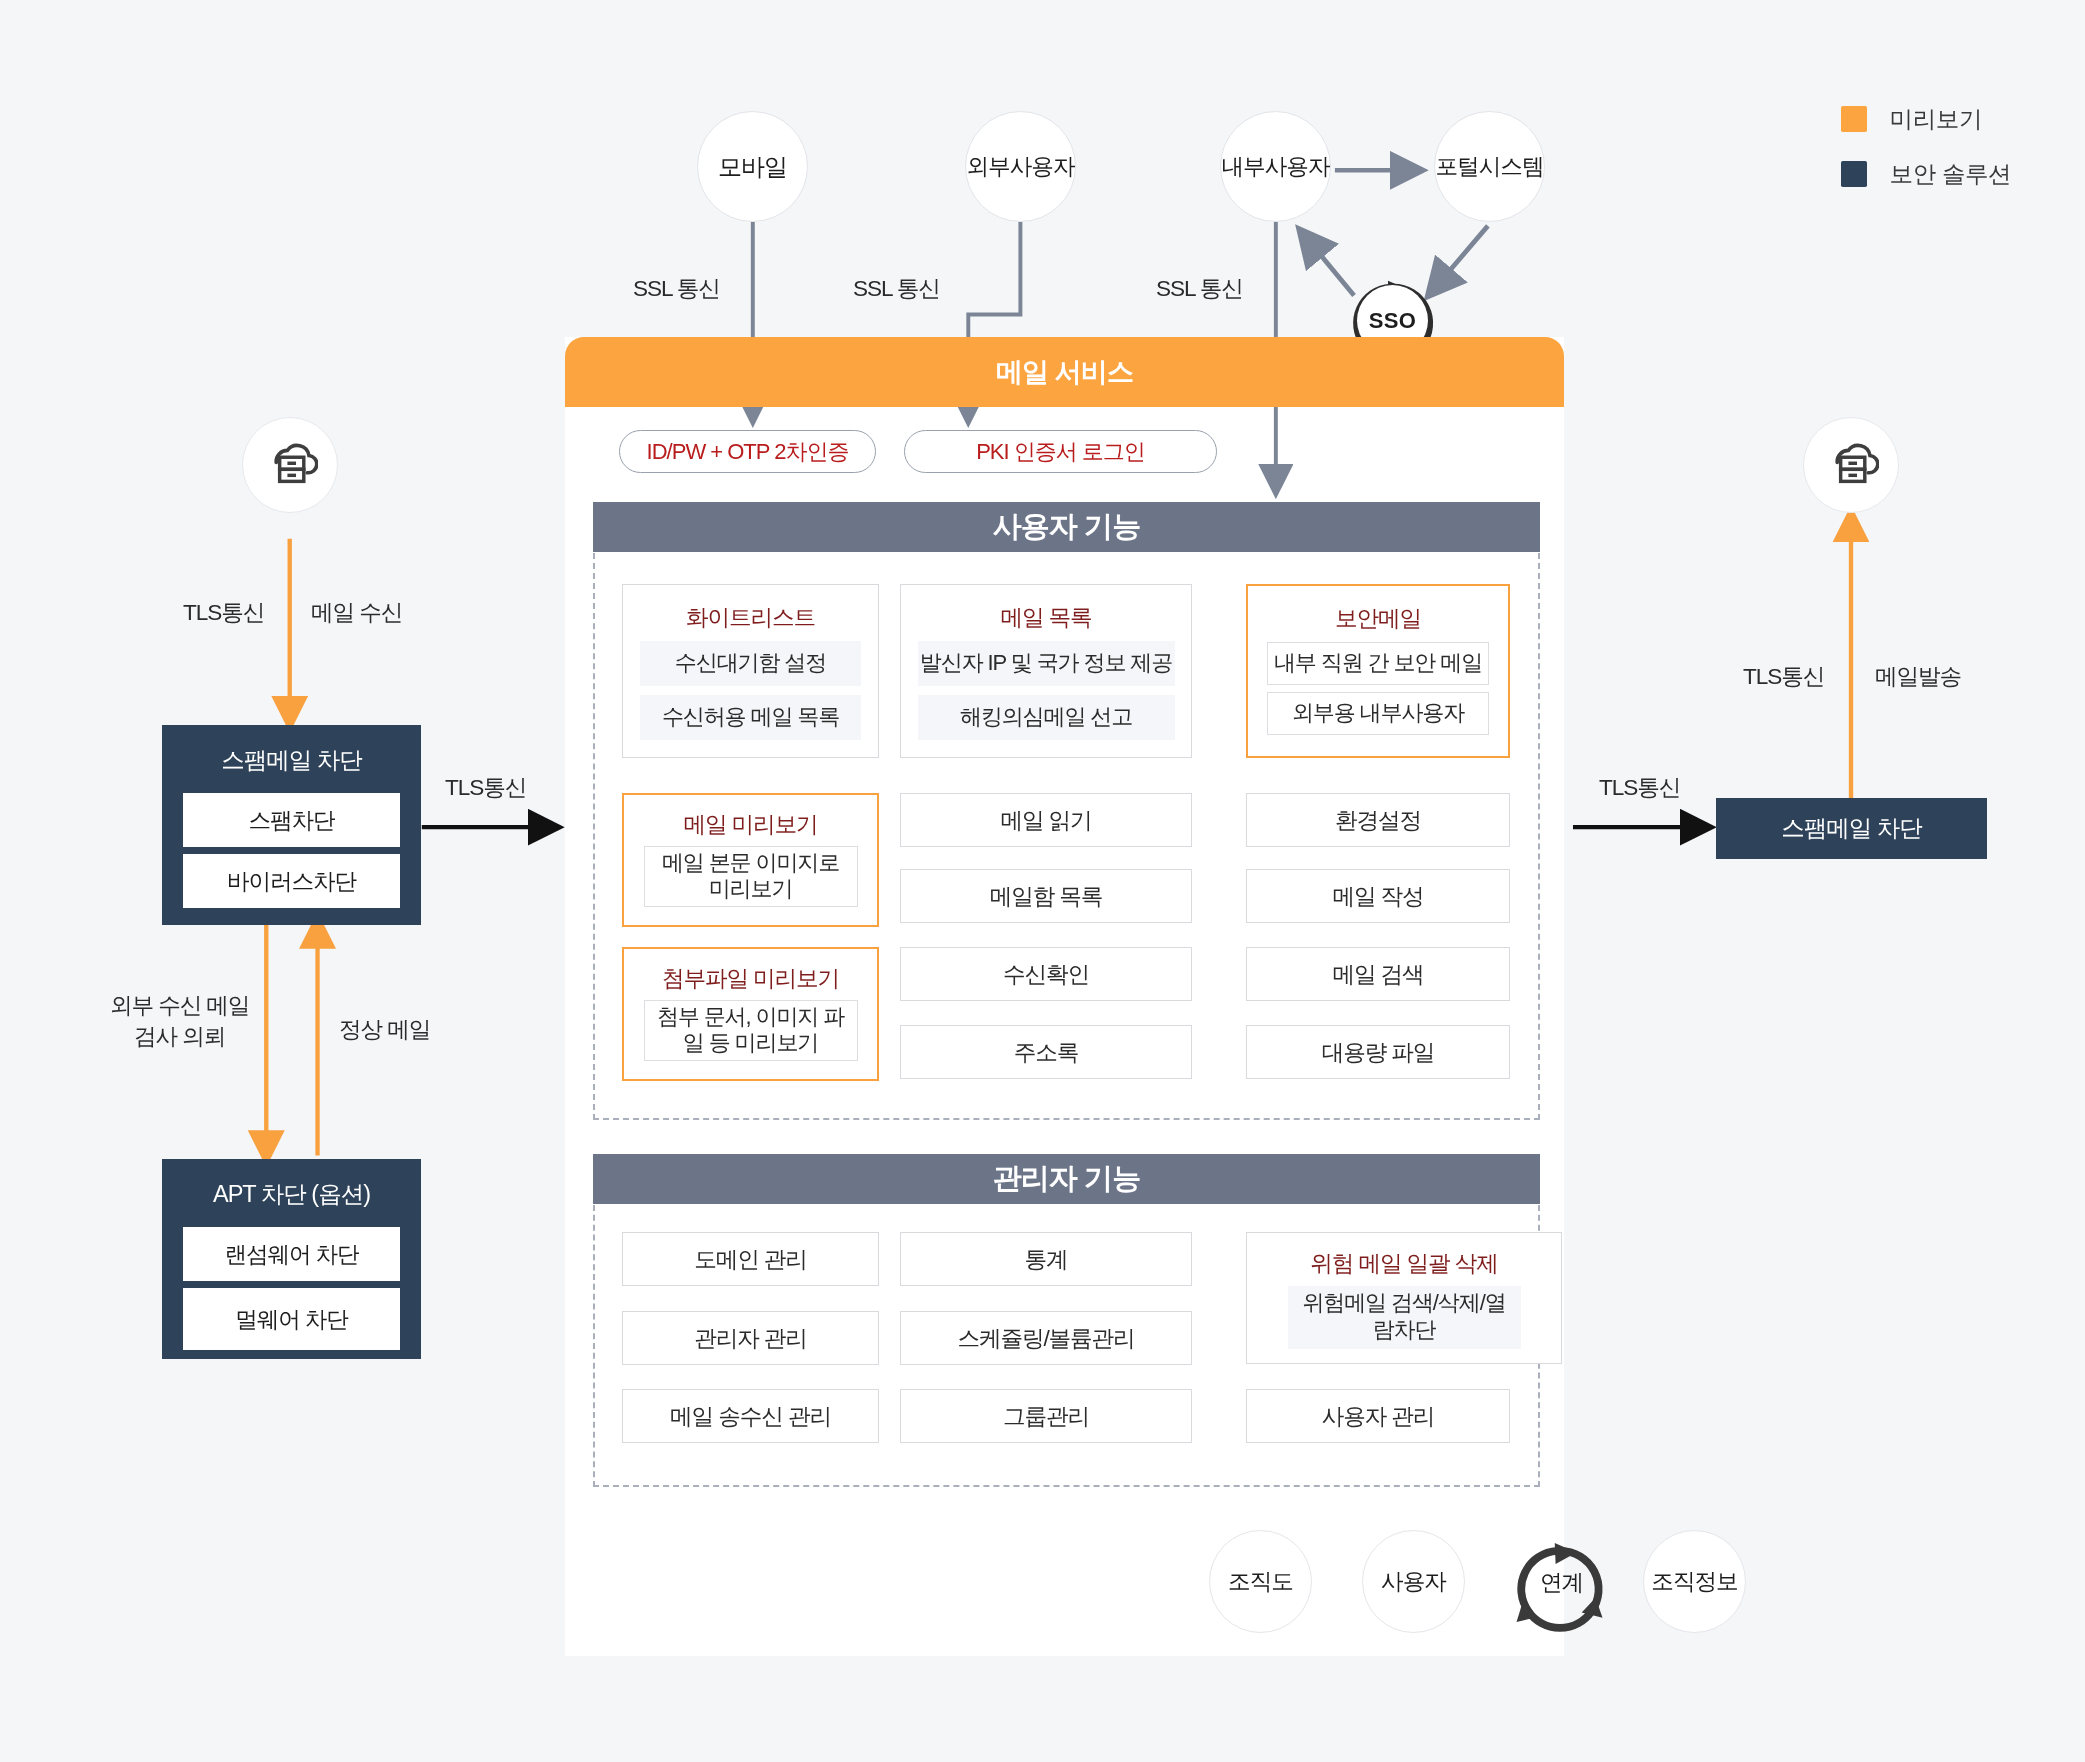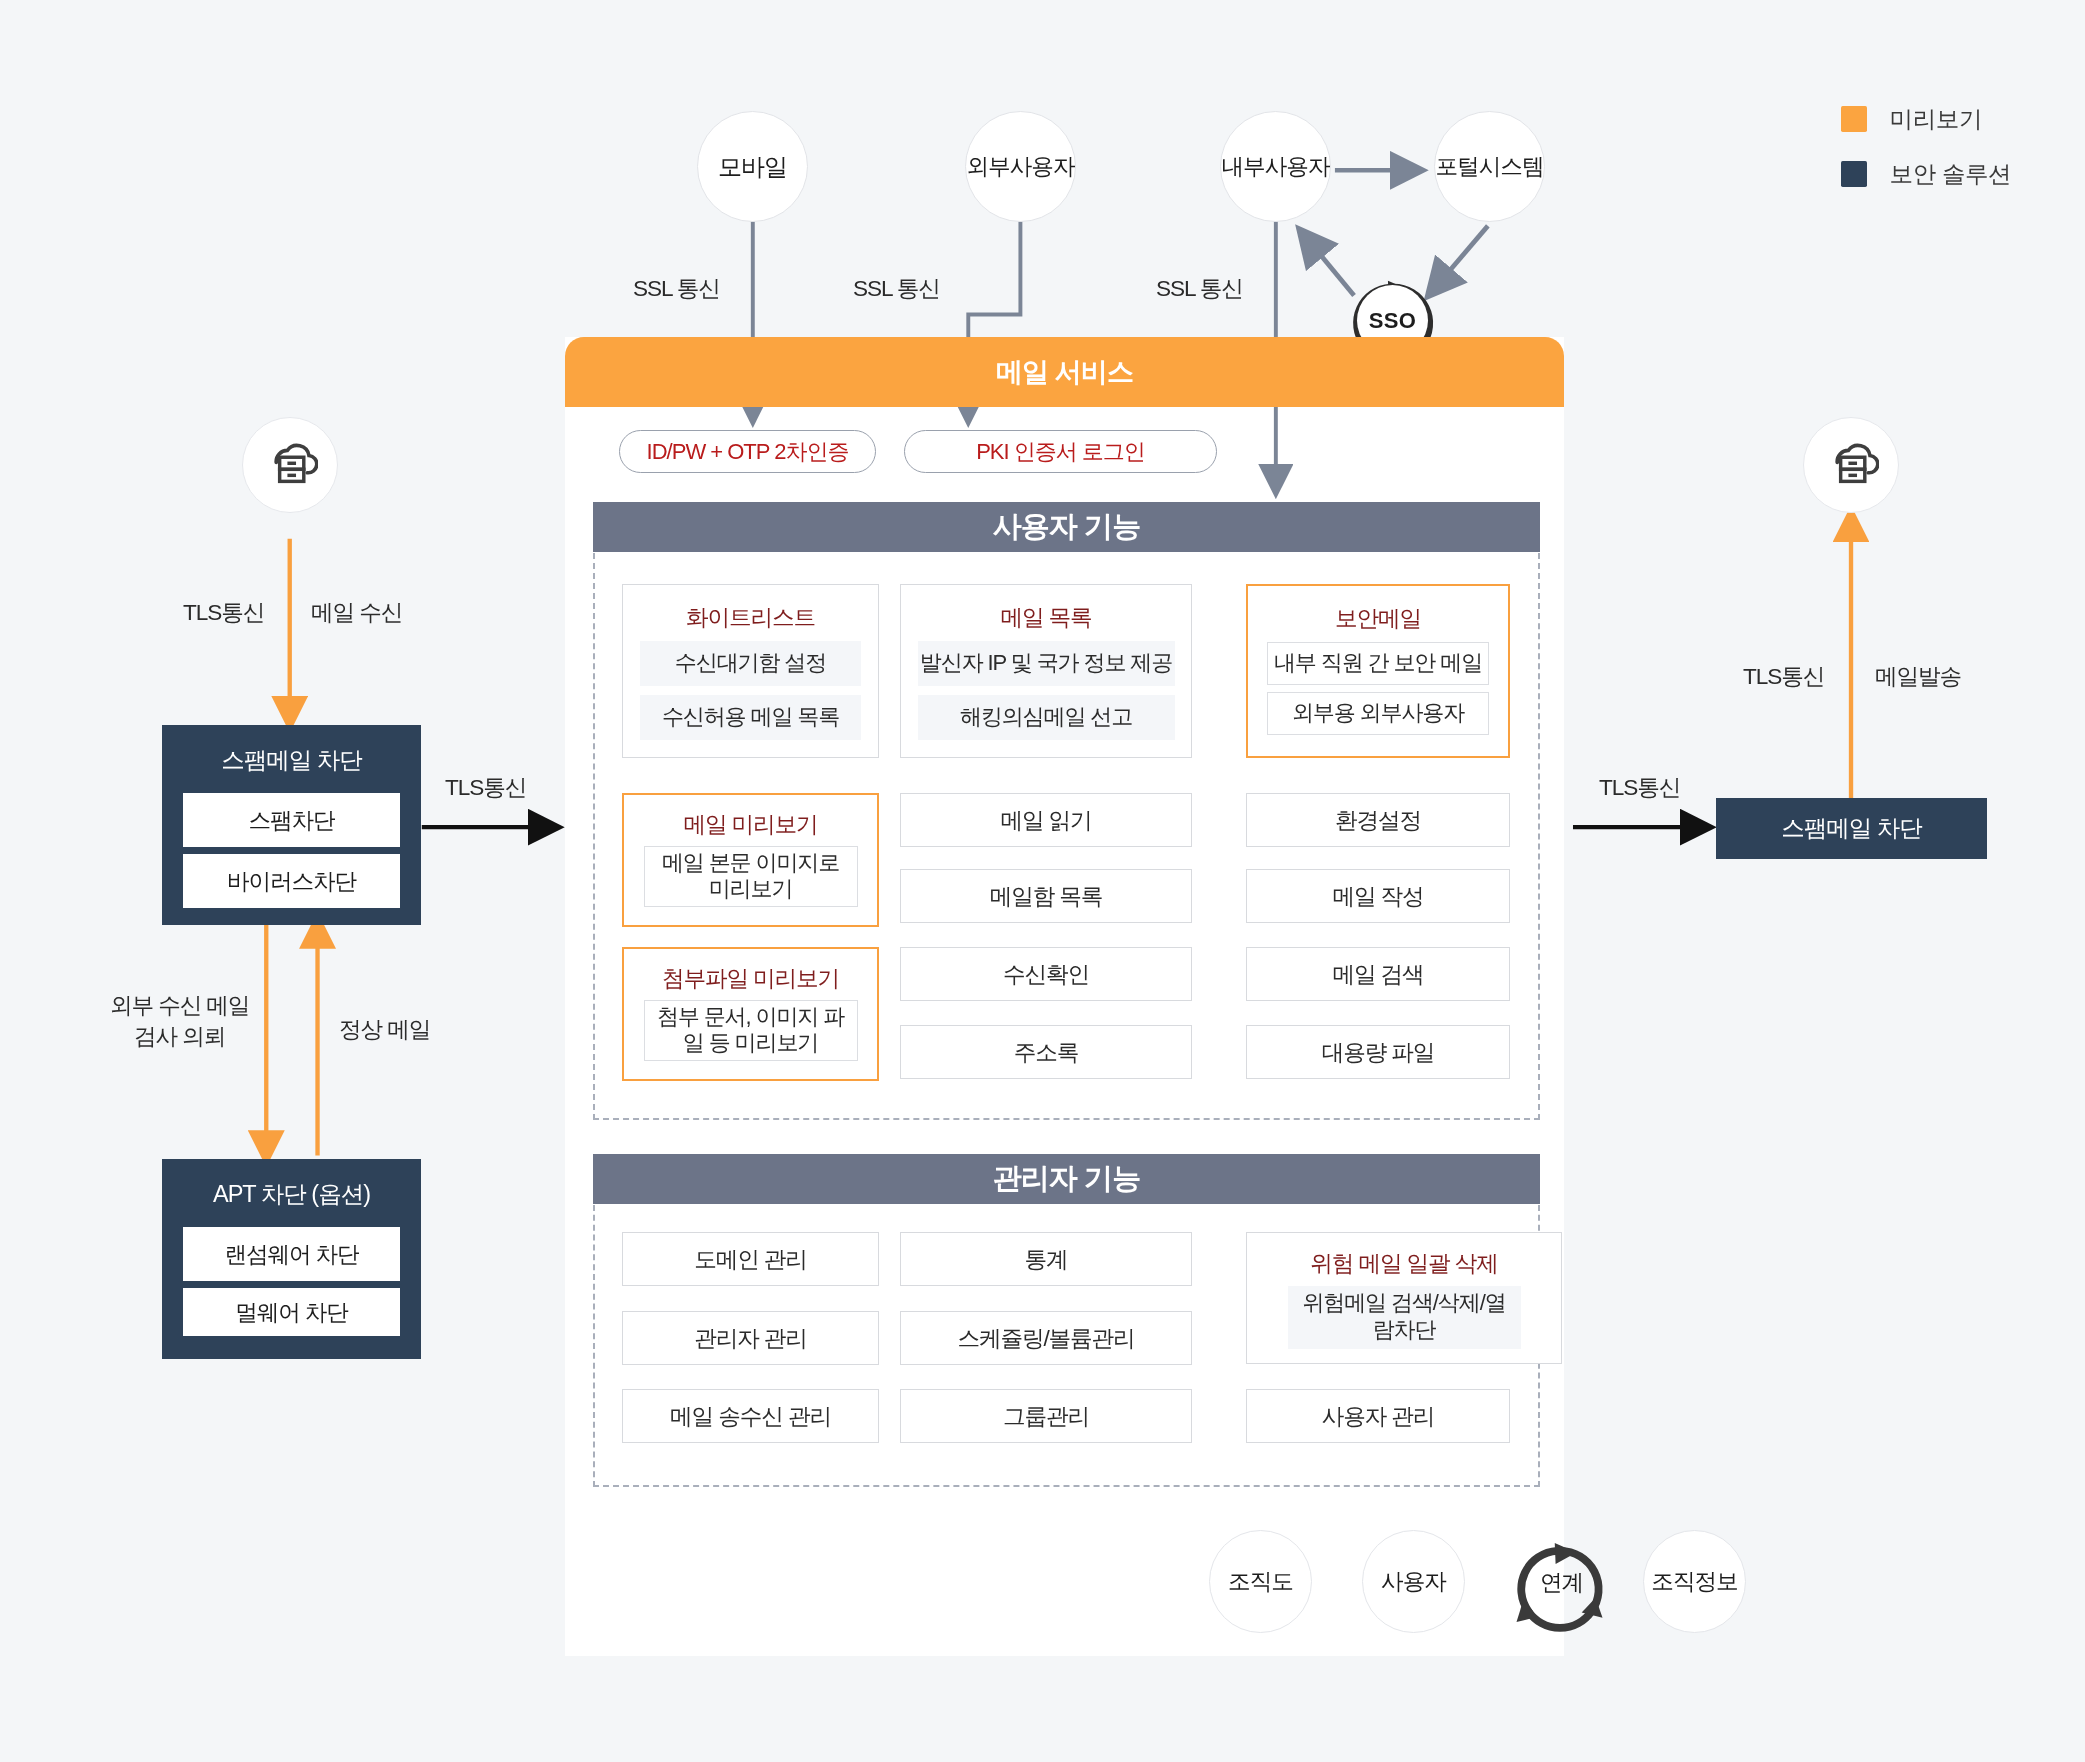--- a/index.html
+++ b/index.html
@@ -240,21 +240,21 @@
 <div class="abs fbox ctr" style="left:900px;top:947px;width:292px;height:54px;padding:0;">
   <span style="font-size:22.6px;letter-spacing:-1.1px;">수신확인</span>
 </div>
 <div class="abs fbox ctr" style="left:900px;top:1025px;width:292px;height:54px;padding:0;">
   <span style="font-size:22.6px;letter-spacing:-1.1px;">주소록</span>
 </div>
 
 <div class="abs fbox hl" style="left:1246px;top:584px;width:264px;height:174px;">
   <div class="fbox-title">보안메일</div>
   <div class="sub-chip outlined" style="width:222px;height:43px;margin-bottom:7px;">내부 직원 간 보안 메일</div>
-  <div class="sub-chip outlined" style="width:222px;height:43px;">외부용 외부사용자</div>
+  <div class="sub-chip outlined" style="width:222px;height:43px;">외부용 내부사용자</div>
 </div>
 <div class="abs fbox ctr" style="left:1246px;top:793px;width:264px;height:54px;padding:0;">
   <span style="font-size:22.6px;letter-spacing:-1.1px;">환경설정</span>
 </div>
 <div class="abs fbox ctr" style="left:1246px;top:869px;width:264px;height:54px;padding:0;">
   <span style="font-size:22.6px;letter-spacing:-1.1px;">메일 작성</span>
 </div>
 <div class="abs fbox ctr" style="left:1246px;top:947px;width:264px;height:54px;padding:0;">
   <span style="font-size:22.6px;letter-spacing:-1.1px;">메일 검색</span>
 </div>
@@ -318,21 +318,21 @@
 
 <div class="abs edge-label" style="left:110px;top:991px;">
   <div>외부 수신 메일</div>
   <div>검사 의뢰</div>
 </div>
 <div class="abs edge-label" style="left:339px;top:1015px;">정상 메일</div>
 
 <div class="abs sec-box" style="left:162px;top:1159px;width:259px;height:200px;">
   <div class="sec-title" style="padding-top:23.5px;">APT 차단 (옵션)</div>
   <div class="sec-item" style="margin:21px 21px 0;height:54px;">랜섬웨어 차단</div>
-  <div class="sec-item" style="margin:7px 21px 0;height:48px;">멀웨어 차단</div>
+  <div class="sec-item" style="margin:7px 21px 0;height:62px;">멀웨어 차단</div>
 </div>
 
 <div class="abs edge-label" style="left:1599px;top:773px;">TLS통신</div>
 
 <div class="abs sec-box ctr" style="left:1716px;top:798px;width:271px;height:61px;">
   <span class="sec-title">스팸메일 차단</span>
 </div>
 
 <div class="abs edge-label" style="left:1743px;top:662px;">TLS통신</div>
 <div class="abs edge-label" style="left:1875px;top:662px;">메일발송</div>

